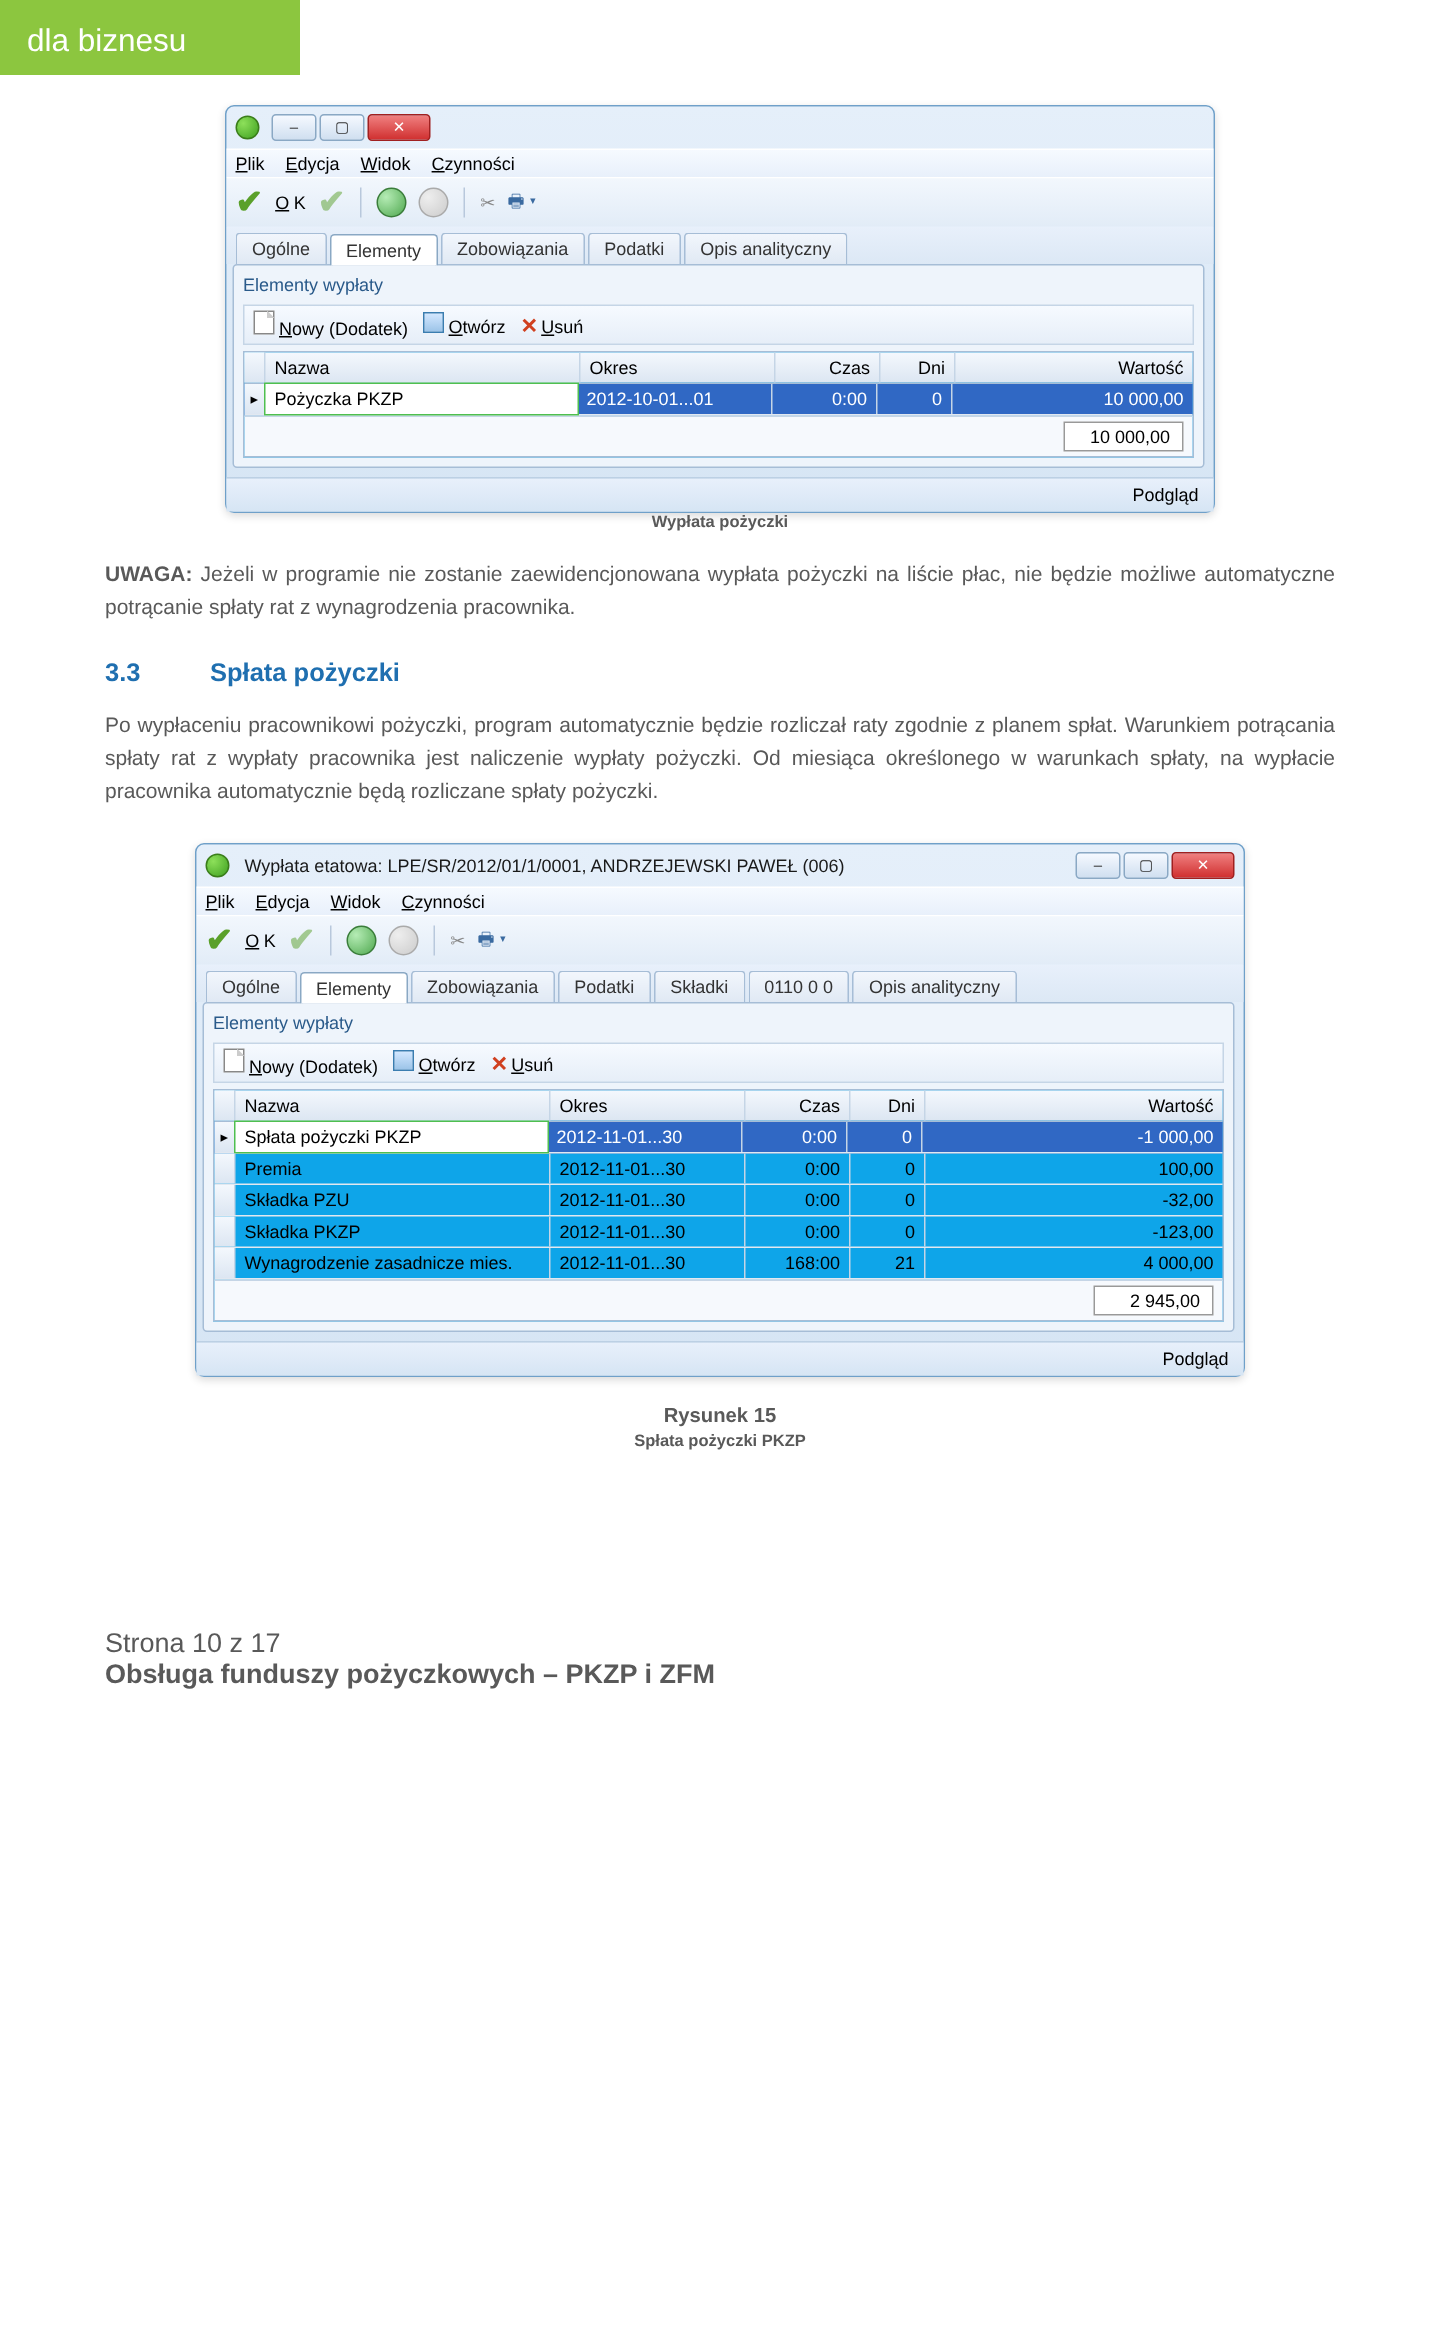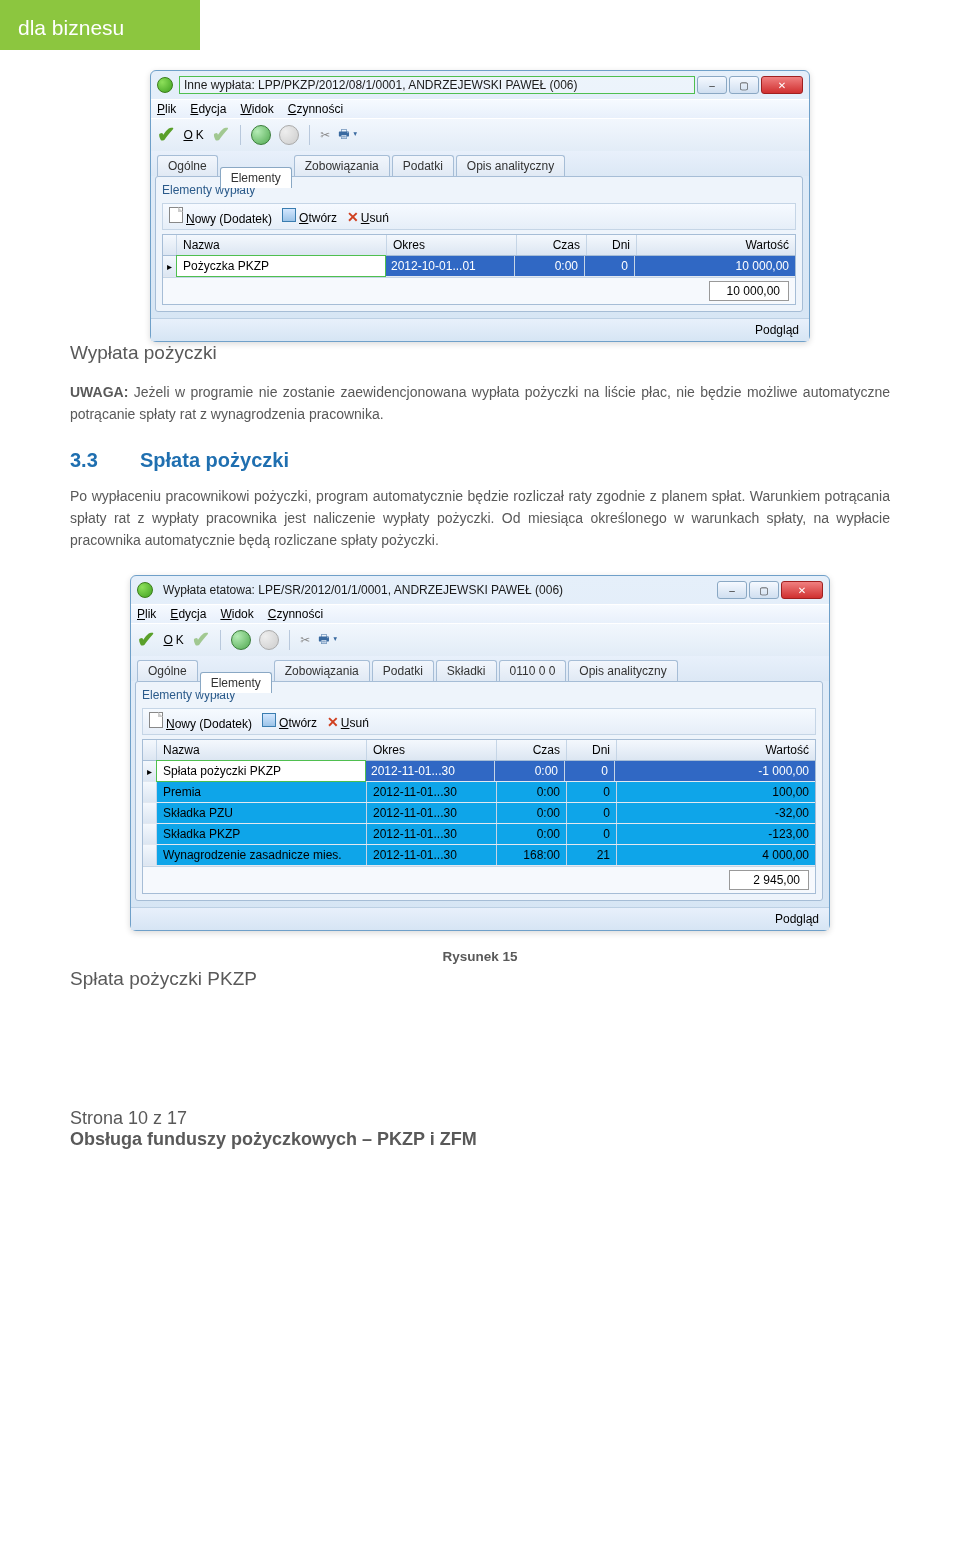--- a/index.html
+++ b/index.html
@@ -134,21 +134,21 @@
     border-bottom: none;
     border-radius: 3px 3px 0 0;
     font-size: 12px;
     color:#333;
   }
   .tab.active {
     background: #fff;
     border-color: #8aa8c4;
     font-weight: normal;
     position: relative;
-    top: 12px;
+    top: 1px;
   }
 
   .inner-group {
     margin: 0 6px 6px 4px;
     border: 1px solid #a6bdd6;
     border-radius: 3px;
     background: #eef4fb;
     padding: 6px;
   }
   .group-title { color:#2a5a8a; font-size:12px; margin-bottom:6px; }
@@ -197,26 +197,26 @@
 
   .statusbar {
     display:flex; justify-content:flex-end;
     padding:4px 10px;
     background: linear-gradient(#e8f0fb,#d6e5f4);
     border-top:1px solid #bcd0e4;
     font-size:12px;
   }
 
   .caption { text-align:center; font-weight:bold; font-size:13.5px; margin:18px 0 4px; color:#595959; }
-  .sub-caption { text-align:left; font-size:19px; color:#595959; margin-bottom:18px; font-weight:normal; }
+  .sub-caption { text-align:center; font-size:11px; color:#595959; margin-bottom:18px; font-weight:bold; }
 
   .body-para { font-size:14px; line-height:1.55; text-align:justify; margin:10px 0 24px; color:#595959; }
   .body-para b { color:#595959; }
 
-  .section-heading { color:#1f6fb0; font-size:20px; margin:18px 0 14px; }
+  .section-heading { color:#1f6fb0; font-size:17px; margin:18px 0 14px; }
   .section-heading .num { display:inline-block; min-width:70px; }
 
   .page-footer {
     position: relative;
     margin-top: 60px;
     padding: 0 70px 20px;
     text-align: left;
     font-size: 18px;
     color:#595959;
   }
@@ -227,21 +227,20 @@
 
 <div class="logo-box">
   <div class="logo-sub">dla biznesu</div>
 </div>
 
 <div class="page-content">
 
   <div class="win" style="width:660px; margin-top:20px;">
     <div class="titlebar">
       <span class="app-icon"></span>
-      <span class="title-text">Inne wypłata: LPP/PKZP/2012/08/1/0001, ANDRZEJEWSKI PAWEŁ (006)</span>
       <div class="win-btns">
         <span class="win-btn">–</span>
         <span class="win-btn">▢</span>
         <span class="win-btn close">✕</span>
       </div>
     </div>
     <div class="menubar">
       <span><u>P</u><span>lik</span></span>
       <span><u>E</u>dycja</span>
       <span><u>W</u>idok</span>

